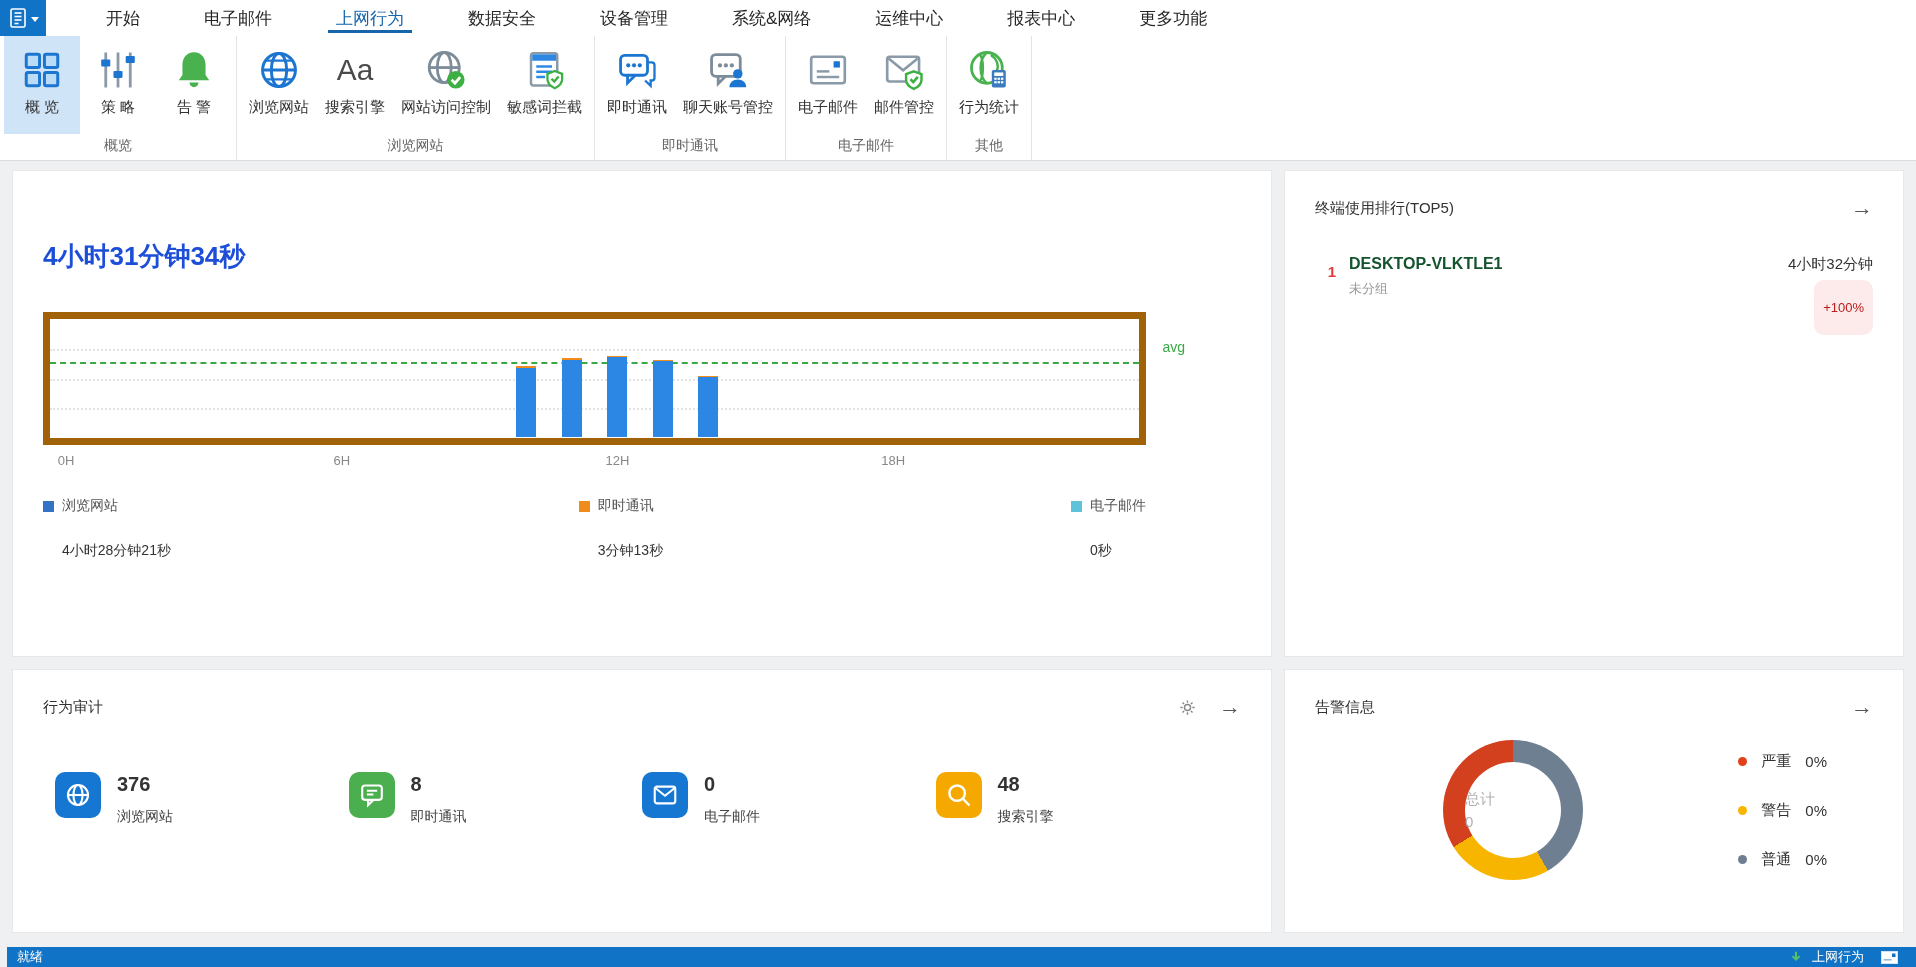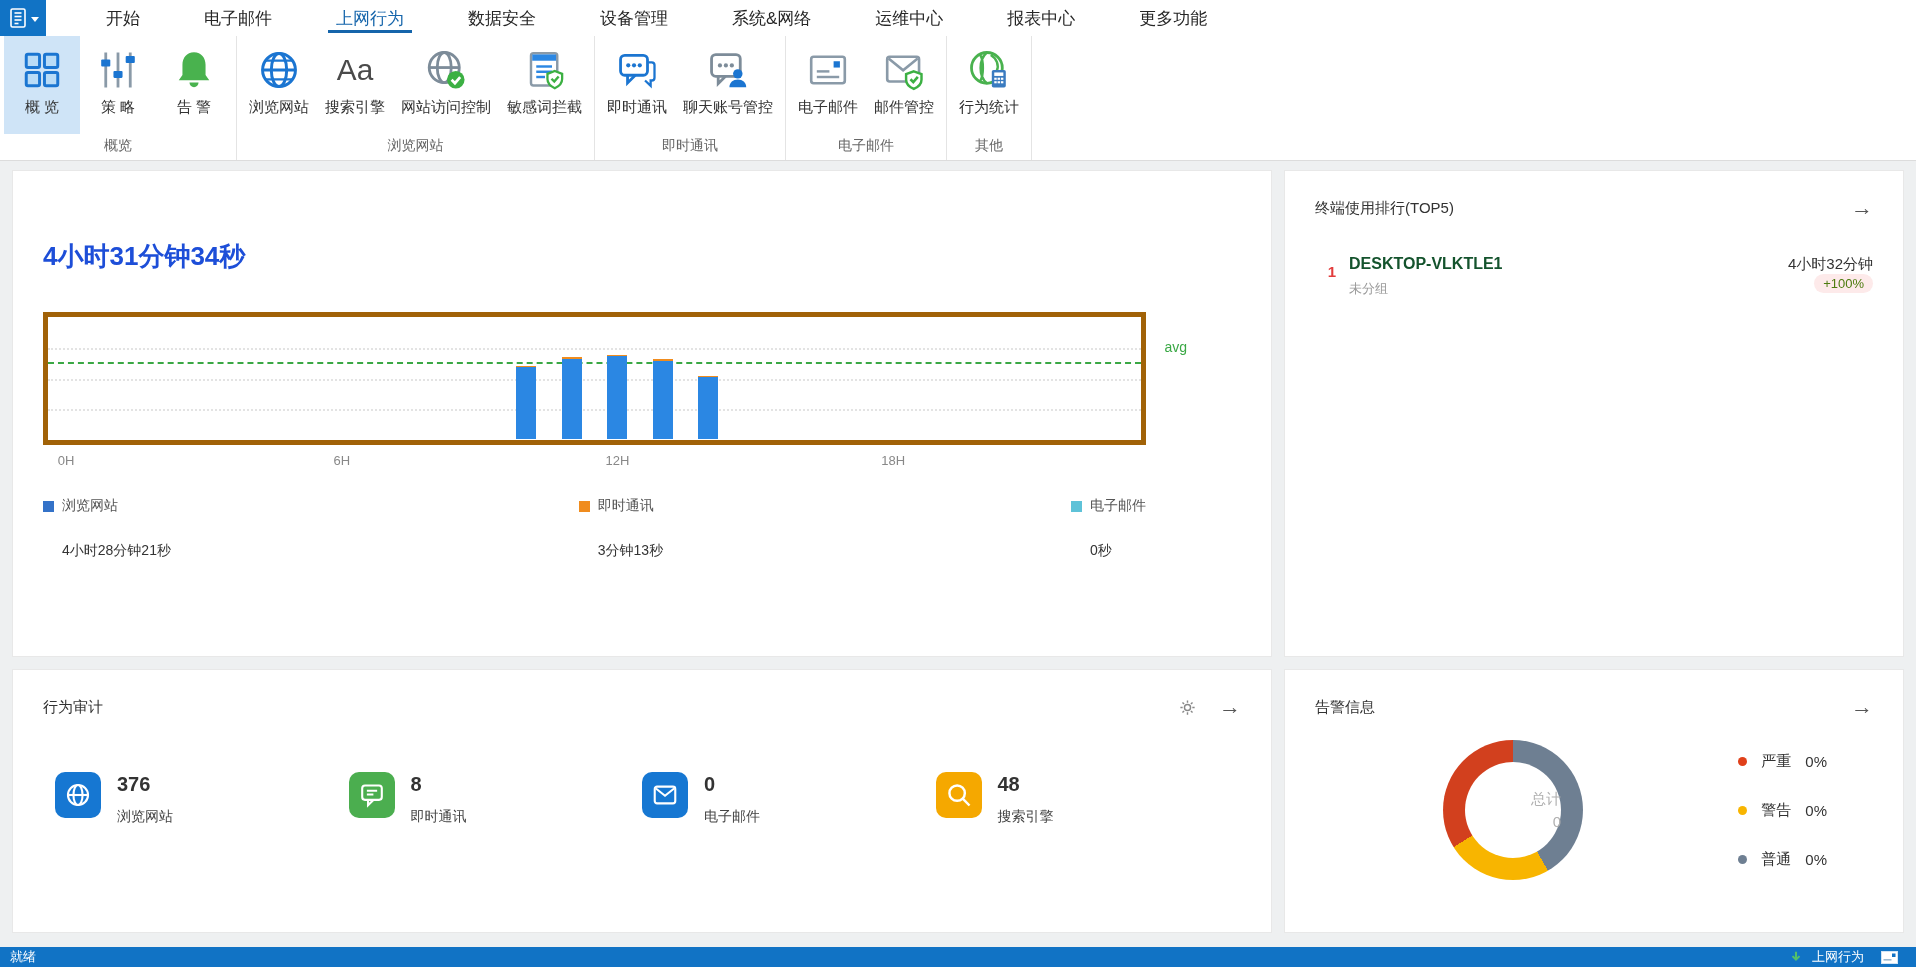--- a/index.html
+++ b/index.html
@@ -35,21 +35,21 @@
   .panel-title { font-size:15px; color:#333; }
   .head-icons { margin-left:auto; display:flex; align-items:center; gap:22px; }
   .arrow-glyph { font-size:22px; color:#555; line-height:1; cursor:pointer; }
   .gear-glyph svg { display:block; }
 
   
   .metric { margin-top:42px; }
   .metric-label { font-size:15px; color:#777; }
   .metric-value { font-size:26px; font-weight:bold; color:#1d4ed8; margin-top:10px; }
   .chart-area { margin-top:38px; }
-  .plot { position:relative; height:133px; border:5px solid #a16207; margin-right:95px; background:#fff; }
+  .plot { position:relative; height:133px; border:7px solid #a16207; margin-right:95px; background:#fff; }
   .gridline { position:absolute; left:0; right:0; border-top:2px dotted #e3e3e3; }
   .avg-line { position:absolute; left:0; right:0; border-top:2px dashed #3aa845; }
   .avg-label { position:absolute; right:-46px; transform:translateY(-55%); font-size:14px; color:#3aa845; }
   .bar { position:absolute; bottom:1px; width:20px; transform:translateX(-50%); display:flex; flex-direction:column; justify-content:flex-end; height:100%; }
   .bar-seg { width:100%; }
   .x-ticks { position:relative; height:26px; margin-right:95px; }
   .x-tick { position:absolute; top:8px; transform:translateX(-50%); font-size:13px; color:#888; }
   .chart-legend { display:flex; justify-content:space-between; margin-right:95px; margin-top:26px; }
   .legend-item { }
   .legend-head { display:flex; align-items:center; gap:8px; font-size:14px; color:#555; }
@@ -57,42 +57,42 @@
   .legend-value { font-size:14px; color:#333; margin-top:27px; padding-left:19px; }
 
   
   .top5-item { margin-top:36px; display:flex; align-items:flex-start; }
   .rank { width:34px; font-size:15px; font-weight:bold; color:#e23c3c; text-align:center; padding-top:8px; }
   .t5-mid { flex:1; }
   .t5-name { font-size:16px; font-weight:bold; color:#14532d; }
   .t5-group { font-size:13px; color:#9a9a9a; margin-top:7px; }
   .t5-right { text-align:right; }
   .t5-duration { font-size:15px; color:#333; }
-  .t5-badge { display:inline-block; font-size:13px; color:#4d7c0f; background:#fdeaea; padding:2px 9px; border-radius:10px; }
+  .t5-badge { display:inline-block; margin-top:6px; font-size:13px; color:#b91c1c; background:#fdeaea; padding:20px 9px; border-radius:10px; }
 
   
   .stats-row { display:flex; margin-top:54px; padding:0 12px; }
   .stat-item { flex:1; display:flex; align-items:flex-start; gap:16px; }
   .stat-icon { width:46px; height:46px; border-radius:10px; display:flex; align-items:center; justify-content:center; flex:none; }
   .stat-icon svg { width:28px; height:28px; display:block; }
   .stat-value { font-size:20px; font-weight:bold; color:#333; margin-top:1px; }
   .stat-label { font-size:14px; color:#444; margin-top:12px; }
 
   
   .alert-body { display:flex; align-items:center; margin-top:22px; }
   .donut { width:140px; height:140px; border-radius:50%; margin-left:128px; position:relative; flex:none; }
   .donut-hole { position:absolute; left:50%; top:50%; transform:translate(-50%,-50%); width:96px; height:96px; border-radius:50%; background:#fff;
-                display:flex; flex-direction:column; align-items:flex-end; justify-content:center; gap:4px; }
+                display:flex; flex-direction:column; align-items:flex-start; justify-content:center; gap:4px; }
   .donut-hole div { font-size:15px; color:#b0b0b0; }
   .alert-legend { margin-left:auto; margin-right:46px; display:flex; flex-direction:column; gap:30px; }
   .al-row { display:flex; align-items:center; gap:14px; font-size:15px; color:#333; }
   .al-dot { width:9px; height:9px; border-radius:50%; flex:none; }
 
   
-  .statusbar { position:absolute; left:0; right:0; bottom:0; height:20px; background:#1173c5; color:#fff; font-size:13px;
+  .statusbar { position:absolute; left:7px; right:0; bottom:0; height:20px; background:#1173c5; color:#fff; font-size:13px;
                display:flex; align-items:center; padding:0 10px; }
   .sb-right { margin-left:auto; display:flex; align-items:center; gap:9px; padding-right:8px; }
   .sb-icon svg { display:block; }
 </style>
 </head>
 <body>
 
 <div class="topbar">
   <div class="app-btn">
     <span class="app-glyph">

